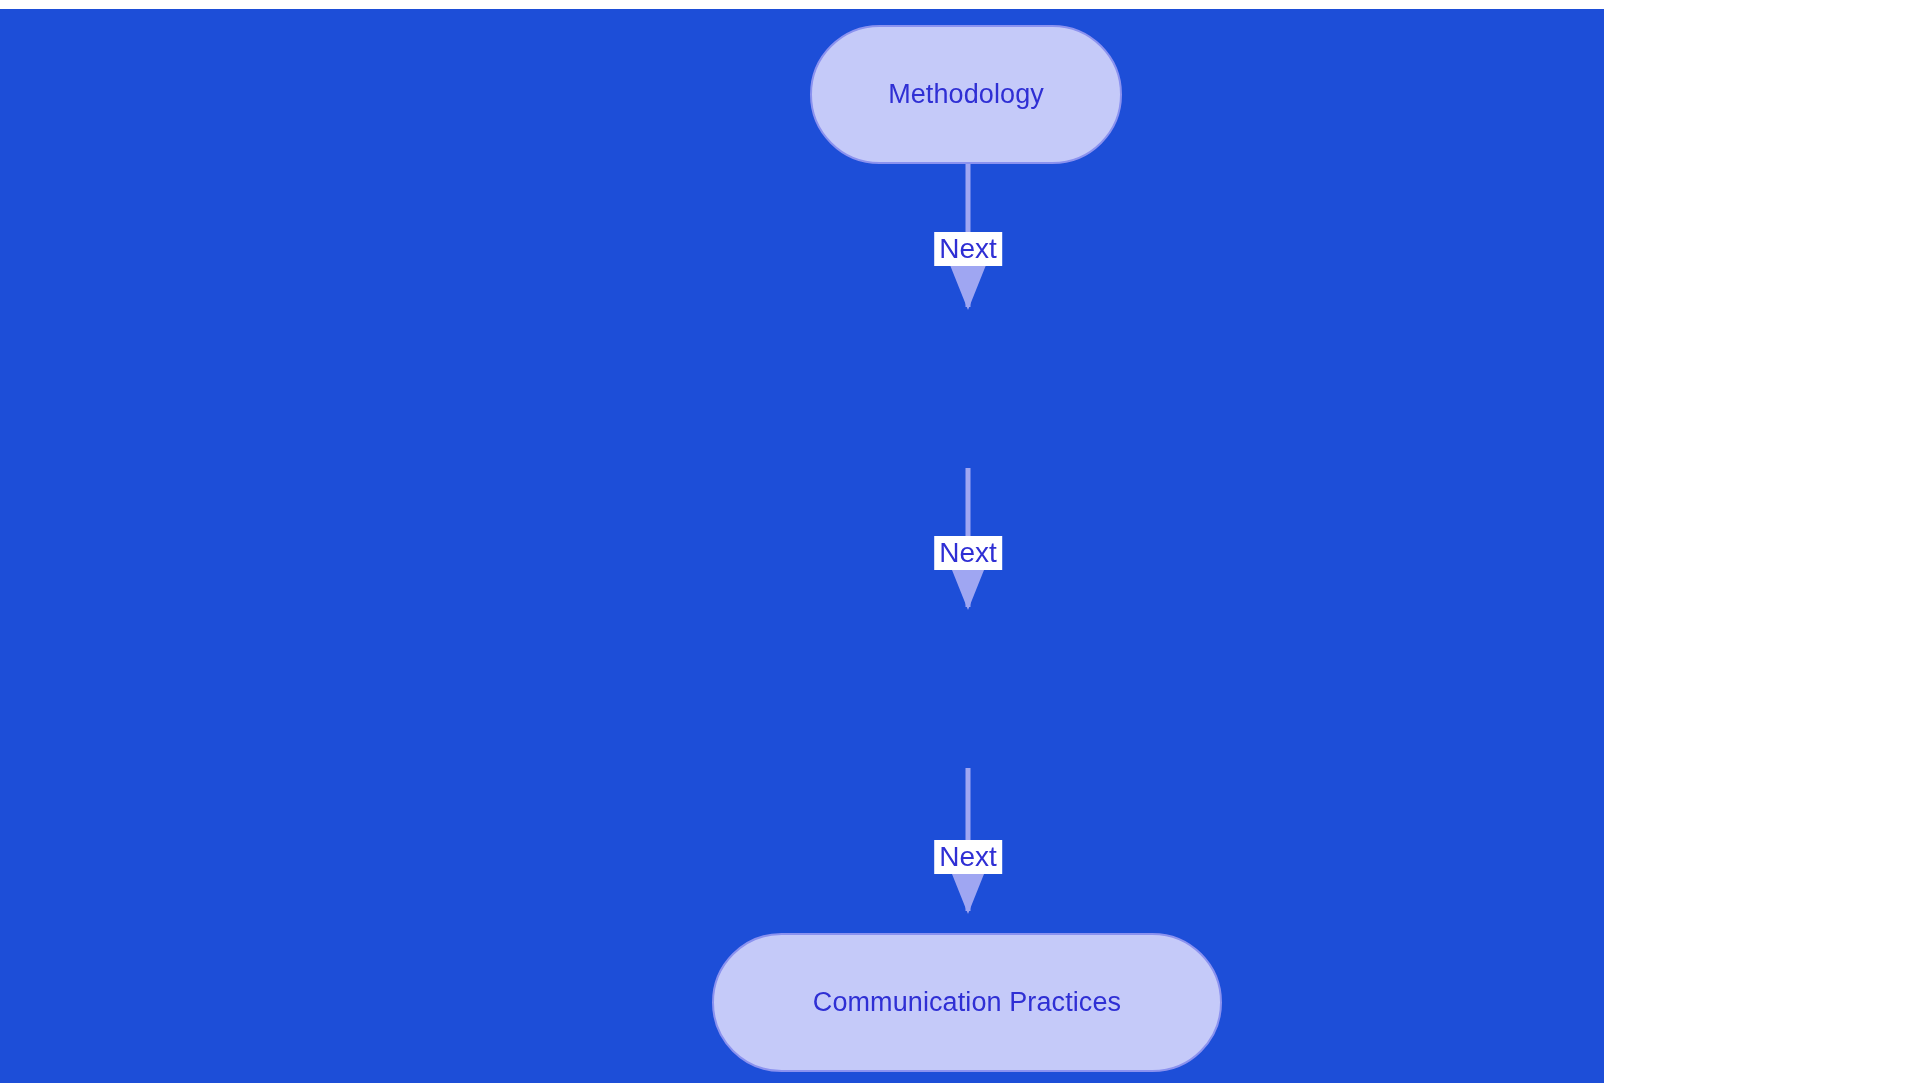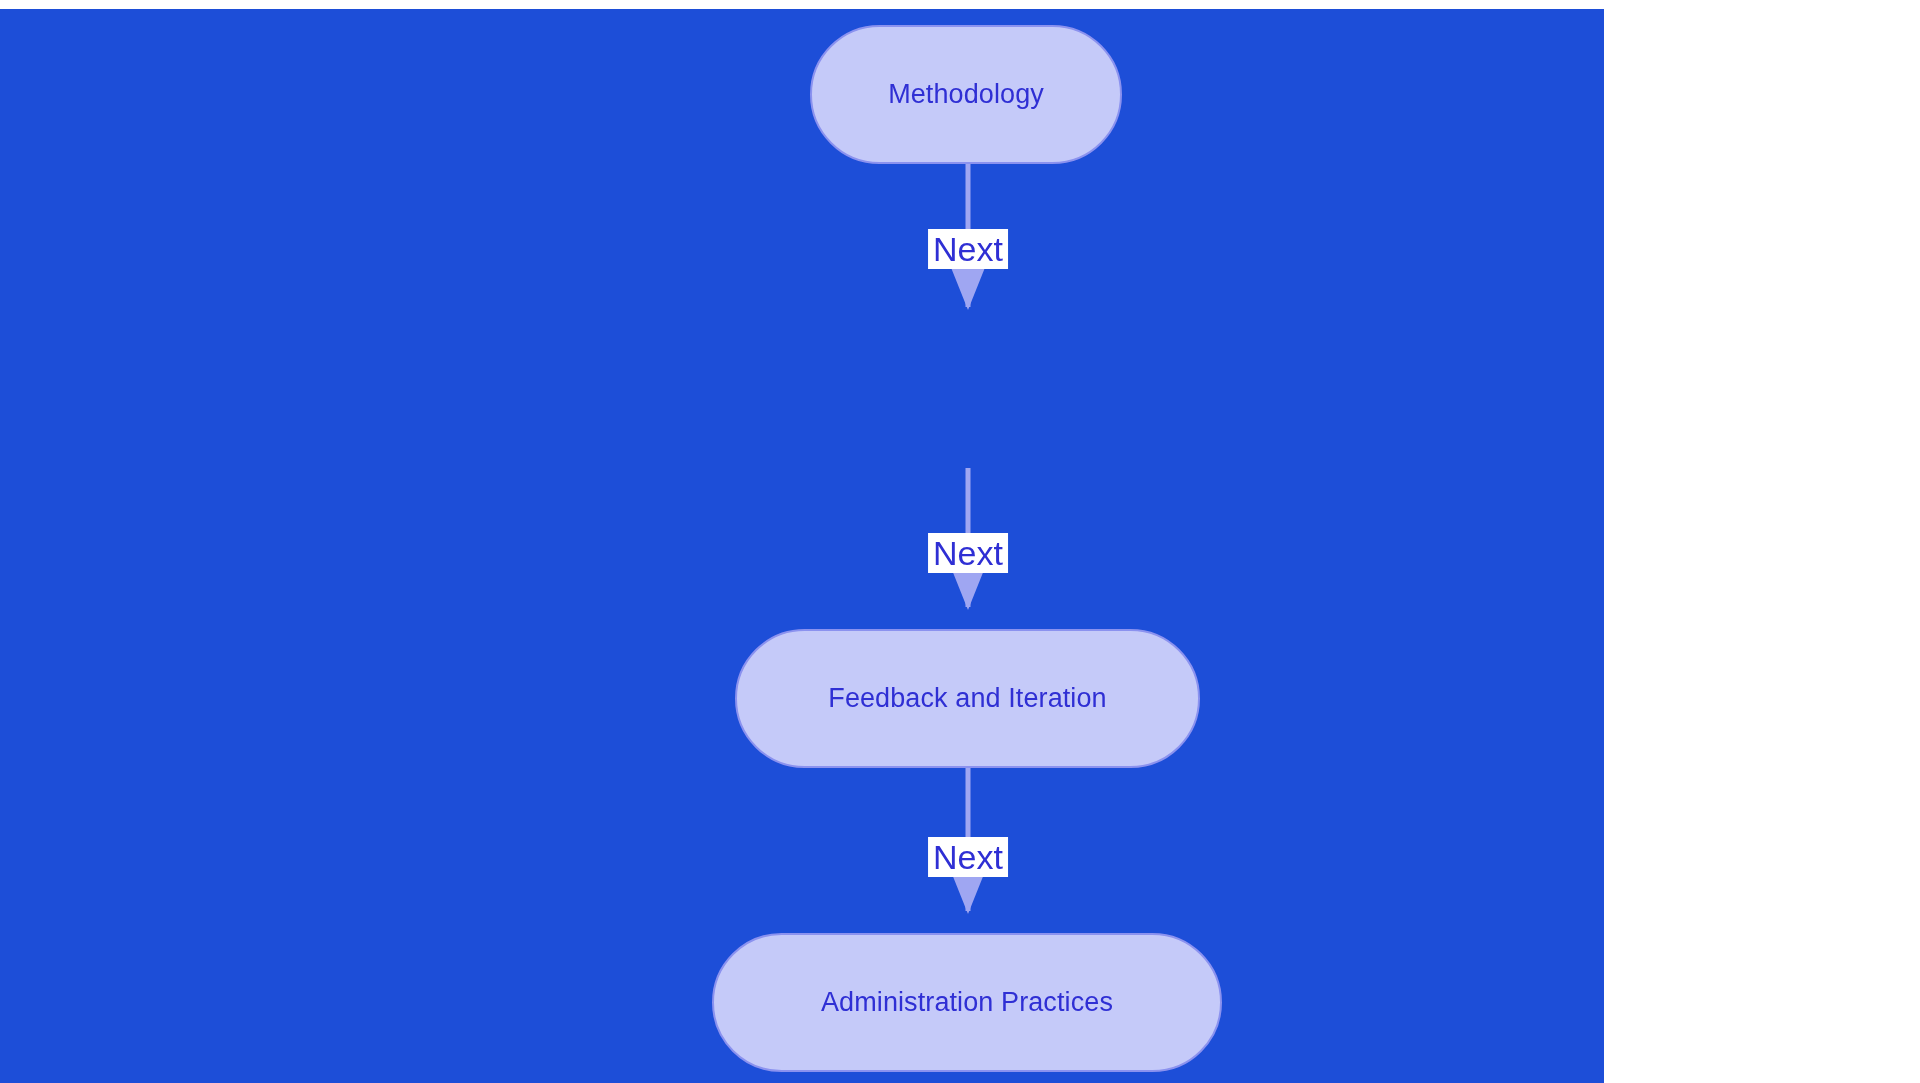--- a/index.html
+++ b/index.html
@@ -59,21 +59,21 @@
   #node-feedback      { left: 735px;  top: 620px;  width: 465px; height: 139px; }
   #node-communication { left: 712px;  top: 924px;  width: 510px; height: 139px; }
 
   
   .edge-label {
     position: absolute;
     z-index: 3;
     color: #2f2fd4;
     background: #ffffff;
     font-family: "Liberation Sans", sans-serif;
-    font-size: 34px;
+    font-size: 28px;
     line-height: 1;
     white-space: nowrap;
     padding: 3px 5px;
     transform: translate(-50%, -50%);
   }
   #edge-label-1 { left: 968px; top: 240px; }
   #edge-label-2 { left: 968px; top: 544px; }
   #edge-label-3 { left: 968px; top: 848px; }
 </style>
 </head>
@@ -99,26 +99,23 @@
     <g>
       <line x1="968" y1="759" x2="968" y2="902" stroke="#9fa6f2" stroke-width="5" marker-end="url(#arrowhead)"></line>
     </g>
   </svg>
 
   <div class="node" id="node-methodology">
     <span class="node-label">Methodology</span>
   </div>
 
 
-  <div class="node" id="node-feedback">
-    <span class="node-label">Feedback and Iteration</span>
-  </div>
 
   <div class="node" id="node-communication">
-    <span class="node-label">Administration Practices</span>
+    <span class="node-label">Communication Practices</span>
   </div>
 
   <div class="edge-label" id="edge-label-1">Next</div>
 
   <div class="edge-label" id="edge-label-2">Next</div>
 
   <div class="edge-label" id="edge-label-3">Next</div>
 
 </div>
 

